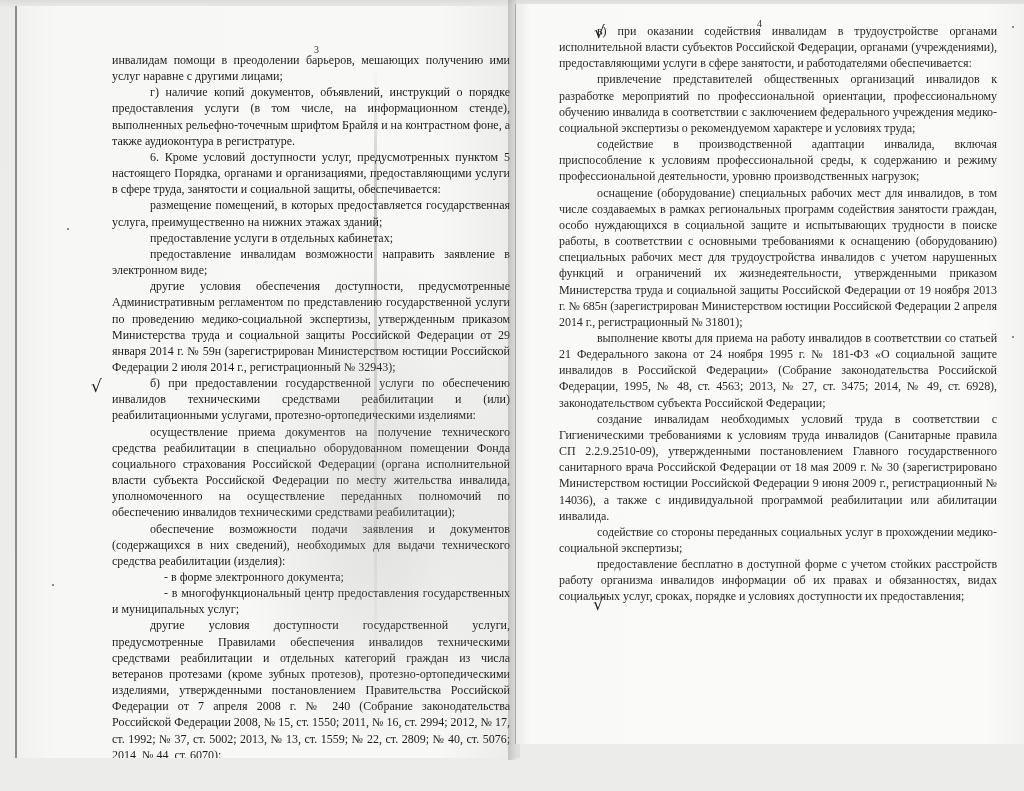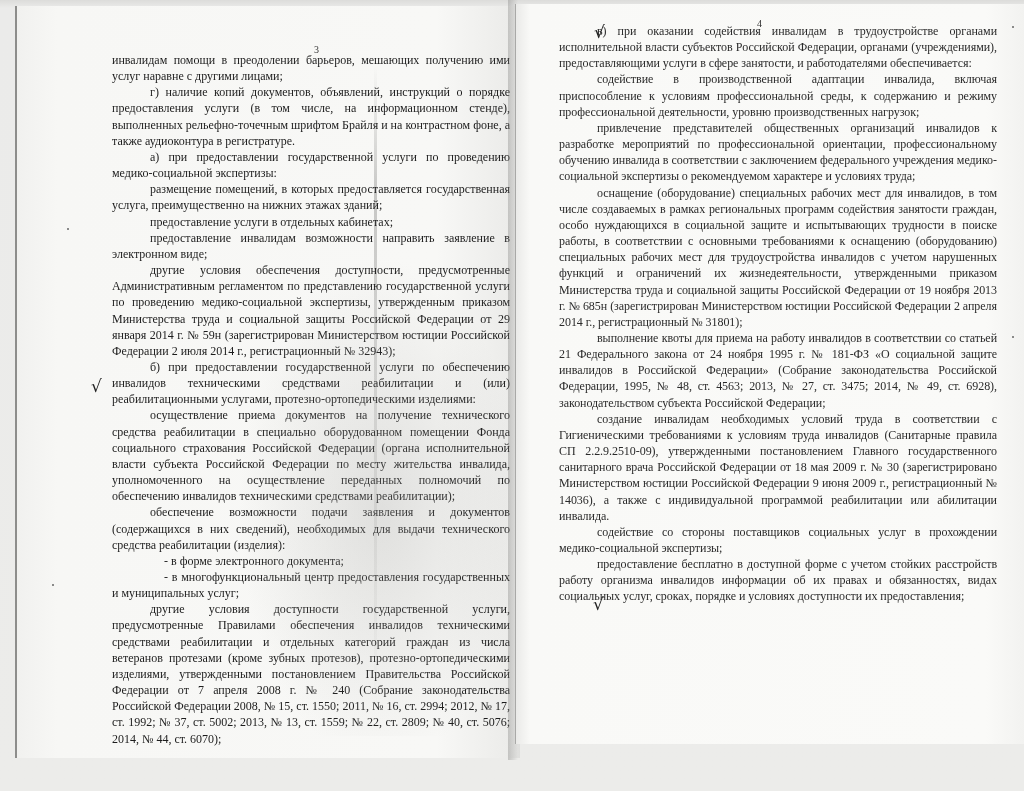--- a/index.html
+++ b/index.html
@@ -71,21 +71,21 @@
 
 <div class="page page-left">
   <div class="fold-mark"></div>
   <span class="page-num" style="left:297px; top:38px;">3</span>
   <span class="check" style="left:74px; top:372px;">√</span>
   <span class="speck" style="left:35px; top:578px;"></span>
   <span class="speck" style="left:50px; top:222px;"></span>
   <div class="text-block">
     <p class="para">инвалидам помощи в преодолении барьеров, мешающих получению ими услуг наравне с другими лицами;</p>
     <p class="para indent">г) наличие копий документов, объявлений, инструкций о порядке предоставления услуги (в том числе, на информационном стенде), выполненных рельефно-точечным шрифтом Брайля и на контрастном фоне, а также аудиоконтура в регистратуре.</p>
-    <p class="para indent">а) при предоставлении государственной услуги по проведению медико-социальной экспертизы:</p>
+    <p class="para indent">6. Кроме условий доступности услуг, предусмотренных пунктом 5 настоящего Порядка, органами и организациями, предоставляющими услуги в сфере труда, занятости и социальной защиты, обеспечивается:</p>
     <p class="para indent">размещение помещений, в которых предоставляется государственная услуга, преимущественно на нижних этажах зданий;</p>
     <p class="para indent">предоставление услуги в отдельных кабинетах;</p>
     <p class="para indent">предоставление инвалидам возможности направить заявление в электронном виде;</p>
     <p class="para indent">другие условия обеспечения доступности, предусмотренные Административным регламентом по представлению государственной услуги по проведению медико-социальной экспертизы, утвержденным приказом Министерства труда и социальной защиты Российской Федерации от 29 января 2014 г. № 59н (зарегистрирован Министерством юстиции Российской Федерации 2 июля 2014 г., регистрационный № 32943);</p>
     <p class="para indent">б) при предоставлении государственной услуги по обеспечению инвалидов техническими средствами реабилитации и (или) реабилитационными услугами, протезно-ортопедическими изделиями:</p>
     <p class="para indent">осуществление приема документов на получение технического средства реабилитации в специально оборудованном помещении Фонда социального страхования Российской Федерации (органа исполнительной власти субъекта Российской Федерации по месту жительства инвалида, уполномоченного на осуществление переданных полномочий по обеспечению инвалидов техническими средствами реабилитации);</p>
     <p class="para indent">обеспечение возможности подачи заявления и документов (содержащихся в них сведений), необходимых для выдачи технического средства реабилитации (изделия):</p>
     <p class="para indent-dash">- в форме электронного документа;</p>
     <p class="para indent-dash">- в многофункциональный центр предоставления государственных и муниципальных услуг;</p>
     <p class="para indent">другие условия доступности государственной услуги, предусмотренные Правилами обеспечения инвалидов техническими средствами реабилитации и отдельных категорий граждан из числа ветеранов протезами (кроме зубных протезов), протезно-ортопедическими изделиями, утвержденными постановлением Правительства Российской Федерации от 7 апреля 2008 г. № 240 (Собрание законодательства Российской Федерации 2008, № 15, ст. 1550; 2011, № 16, ст. 2994; 2012, № 17, ст. 1992; № 37, ст. 5002; 2013, № 13, ст. 1559; № 22, ст. 2809; № 40, ст. 5076; 2014, № 44, ст. 6070);</p>
@@ -96,21 +96,21 @@
 
 <div class="page page-right">
   <span class="page-num" style="left:241px; top:14px;">4</span>
   <span class="check" style="left:78px; top:20px;">√</span>
   <span class="check" style="left:77px; top:592px;">√</span>
   <span class="speck" style="left:496px; top:22px;"></span>
   <span class="speck" style="left:496px; top:332px;"></span>
 
   <div class="text-block">
     <p class="para indent">в) при оказании содействия инвалидам в трудоустройстве органами исполнительной власти субъектов Российской Федерации, органами (учреждениями), предоставляющими услуги в сфере занятости, и работодателями обеспечивается:</p>
+    <p class="para indent">привлечение представителей общественных организаций инвалидов к разработке мероприятий по профессиональной ориентации, профессиональному обучению инвалида в соответствии с заключением федерального учреждения медико-социальной экспертизы о рекомендуемом характере и условиях труда;</p>
     <p class="para indent">содействие в производственной адаптации инвалида, включая приспособление к условиям профессиональной среды, к содержанию и режиму профессиональной деятельности, уровню производственных нагрузок;</p>
-    <p class="para indent">привлечение представителей общественных организаций инвалидов к разработке мероприятий по профессиональной ориентации, профессиональному обучению инвалида в соответствии с заключением федерального учреждения медико-социальной экспертизы о рекомендуемом характере и условиях труда;</p>
     <p class="para indent">оснащение (оборудование) специальных рабочих мест для инвалидов, в том числе создаваемых в рамках региональных программ содействия занятости граждан, особо нуждающихся в социальной защите и испытывающих трудности в поиске работы, в соответствии с основными требованиями к оснащению (оборудованию) специальных рабочих мест для трудоустройства инвалидов с учетом нарушенных функций и ограничений их жизнедеятельности, утвержденными приказом Министерства труда и социальной защиты Российской Федерации от 19 ноября 2013 г. № 685н (зарегистрирован Министерством юстиции Российской Федерации 2 апреля 2014 г., регистрационный № 31801);</p>
     <p class="para indent">выполнение квоты для приема на работу инвалидов в соответствии со статьей 21 Федерального закона от 24 ноября 1995 г. № 181-ФЗ «О социальной защите инвалидов в Российской Федерации» (Собрание законодательства Российской Федерации, 1995, № 48, ст. 4563; 2013, № 27, ст. 3475; 2014, № 49, ст. 6928), законодательством субъекта Российской Федерации;</p>
     <p class="para indent">создание инвалидам необходимых условий труда в соответствии с Гигиеническими требованиями к условиям труда инвалидов (Санитарные правила СП 2.2.9.2510-09), утвержденными постановлением Главного государственного санитарного врача Российской Федерации от 18 мая 2009 г. № 30 (зарегистрировано Министерством юстиции Российской Федерации 9 июня 2009 г., регистрационный № 14036), а также с индивидуальной программой реабилитации или абилитации инвалида.</p>
-    <p class="para indent">содействие со стороны поставщиков социальных услуг в прохождении медико-социальной экспертизы;</p>
+    <p class="para indent">содействие со стороны переданных социальных услуг в прохождении медико-социальной экспертизы;</p>
     <p class="para indent">предоставление бесплатно в доступной форме с учетом стойких расстройств работу организма инвалидов информации об их правах и обязанностях, видах социальных услуг, сроках, порядке и условиях доступности их предоставления;</p>
   </div>
 </div>
 
 </body></html>

